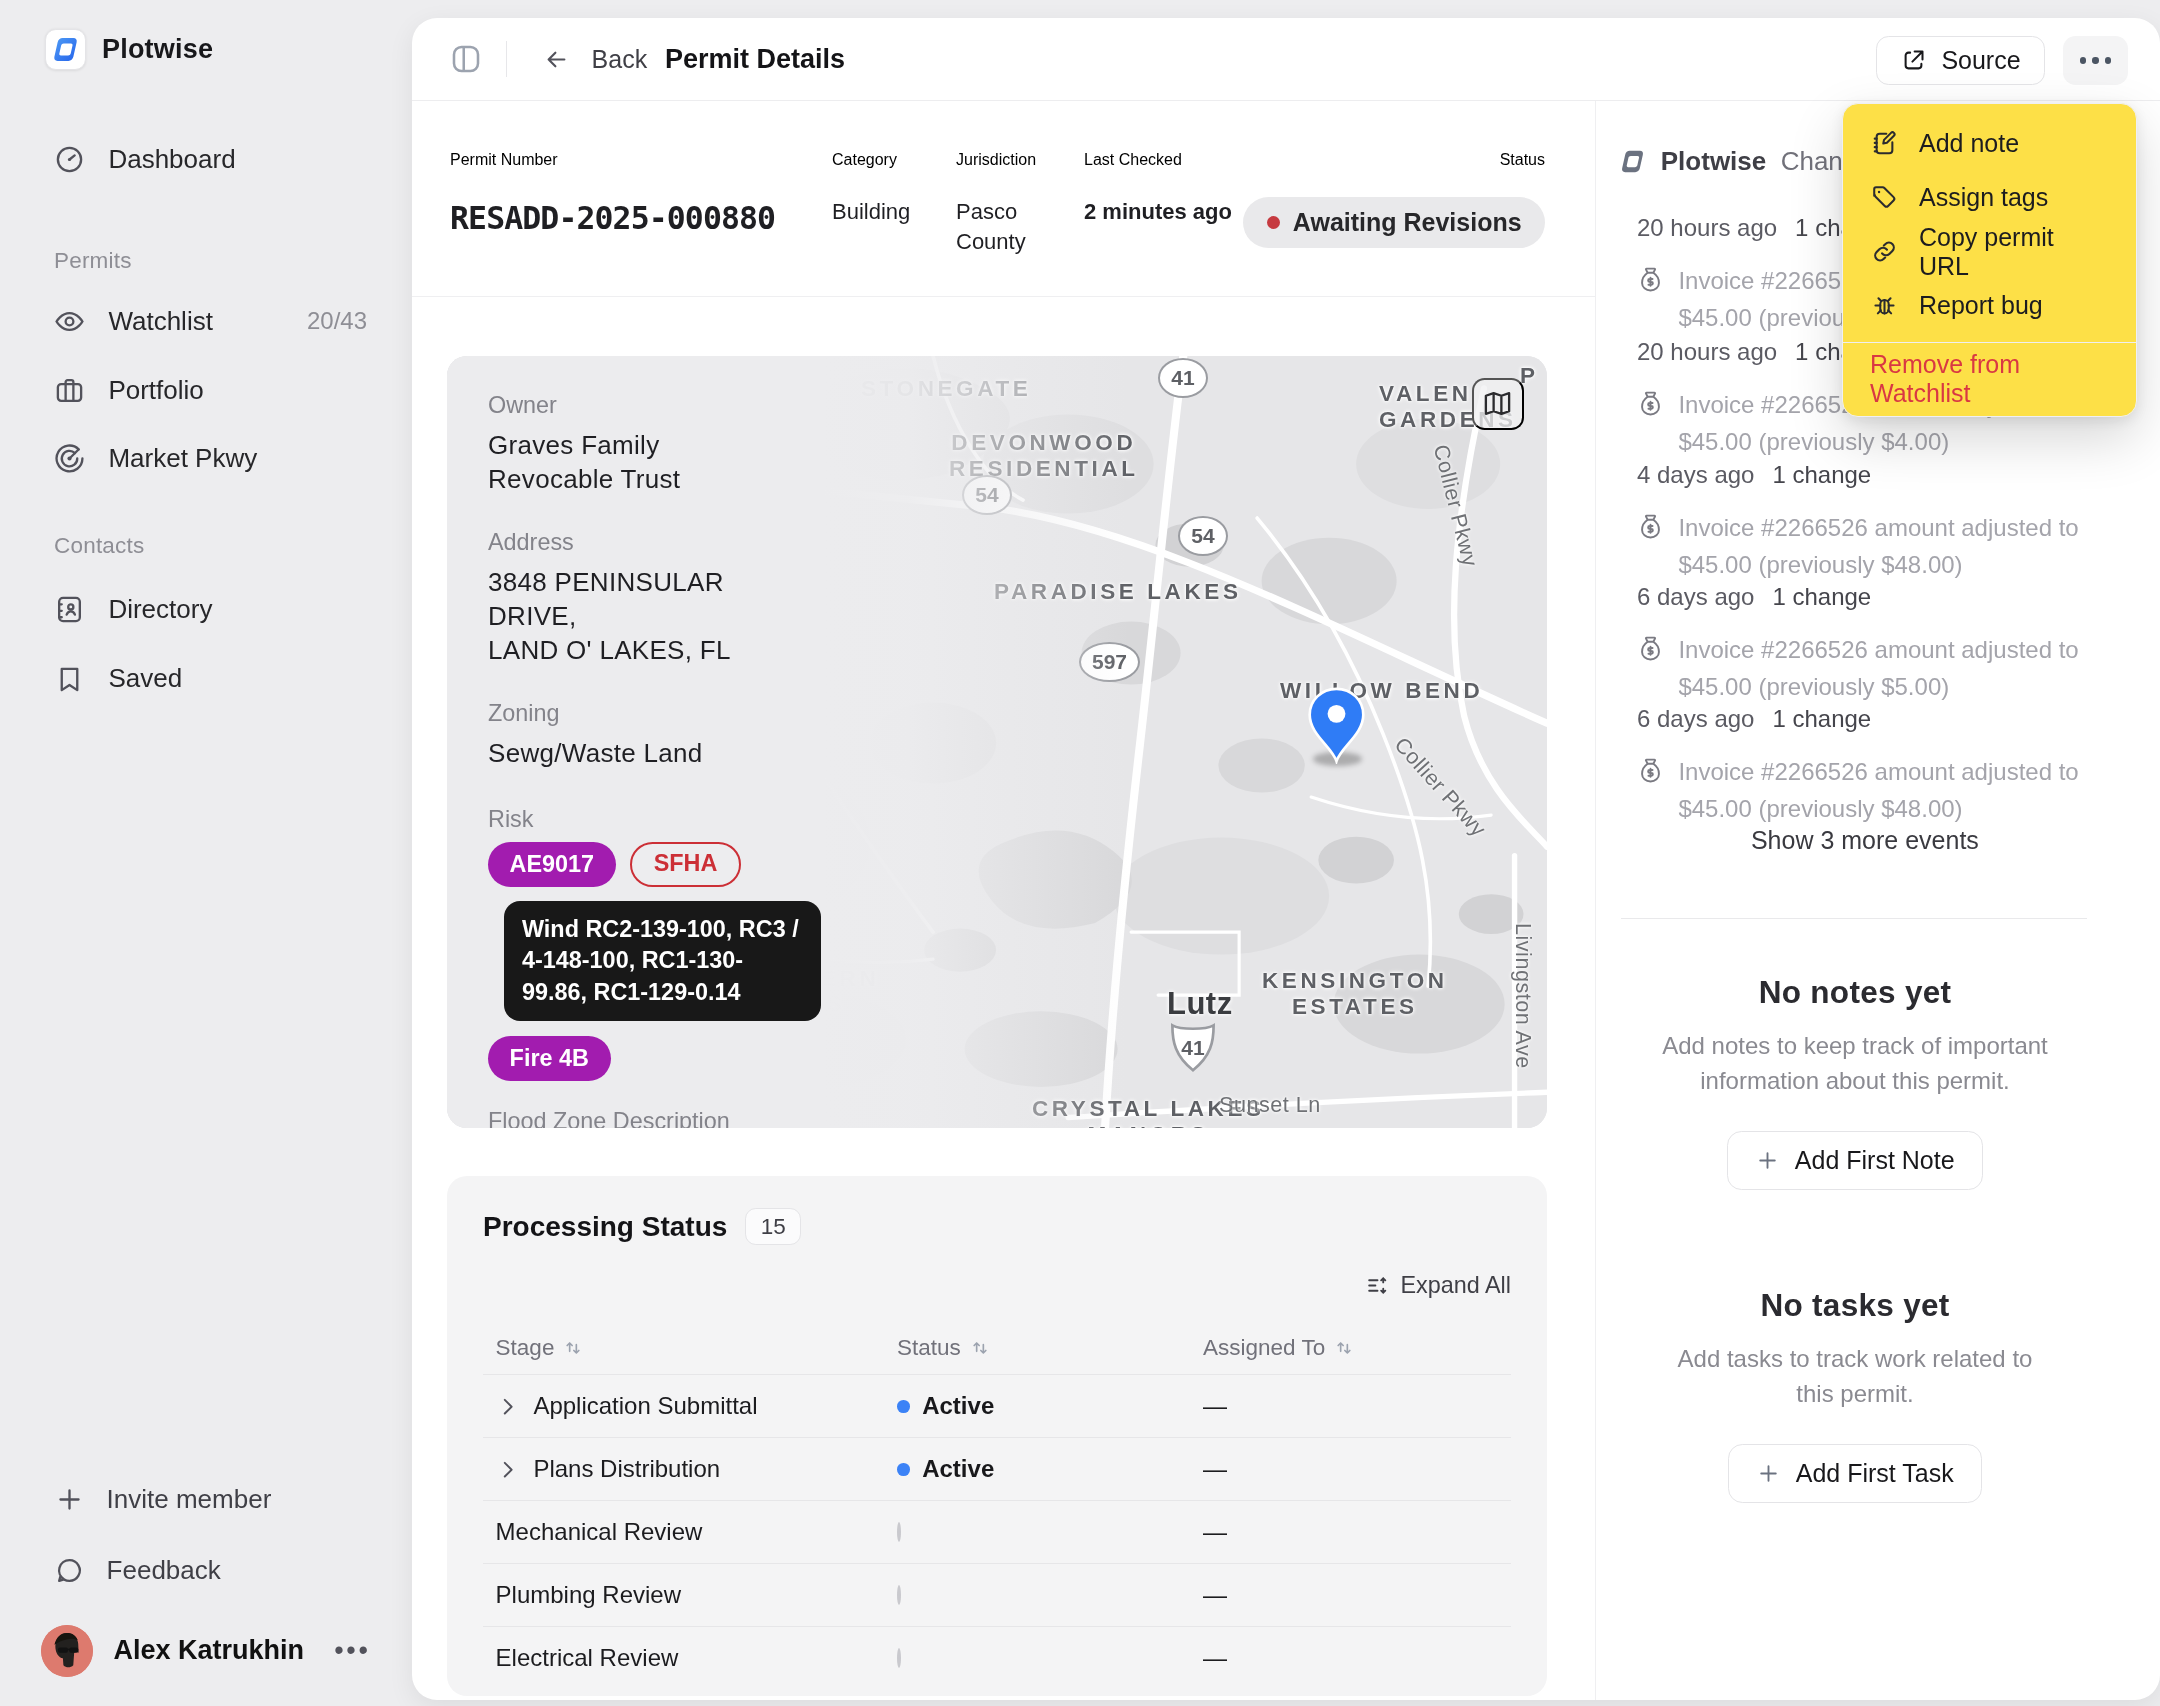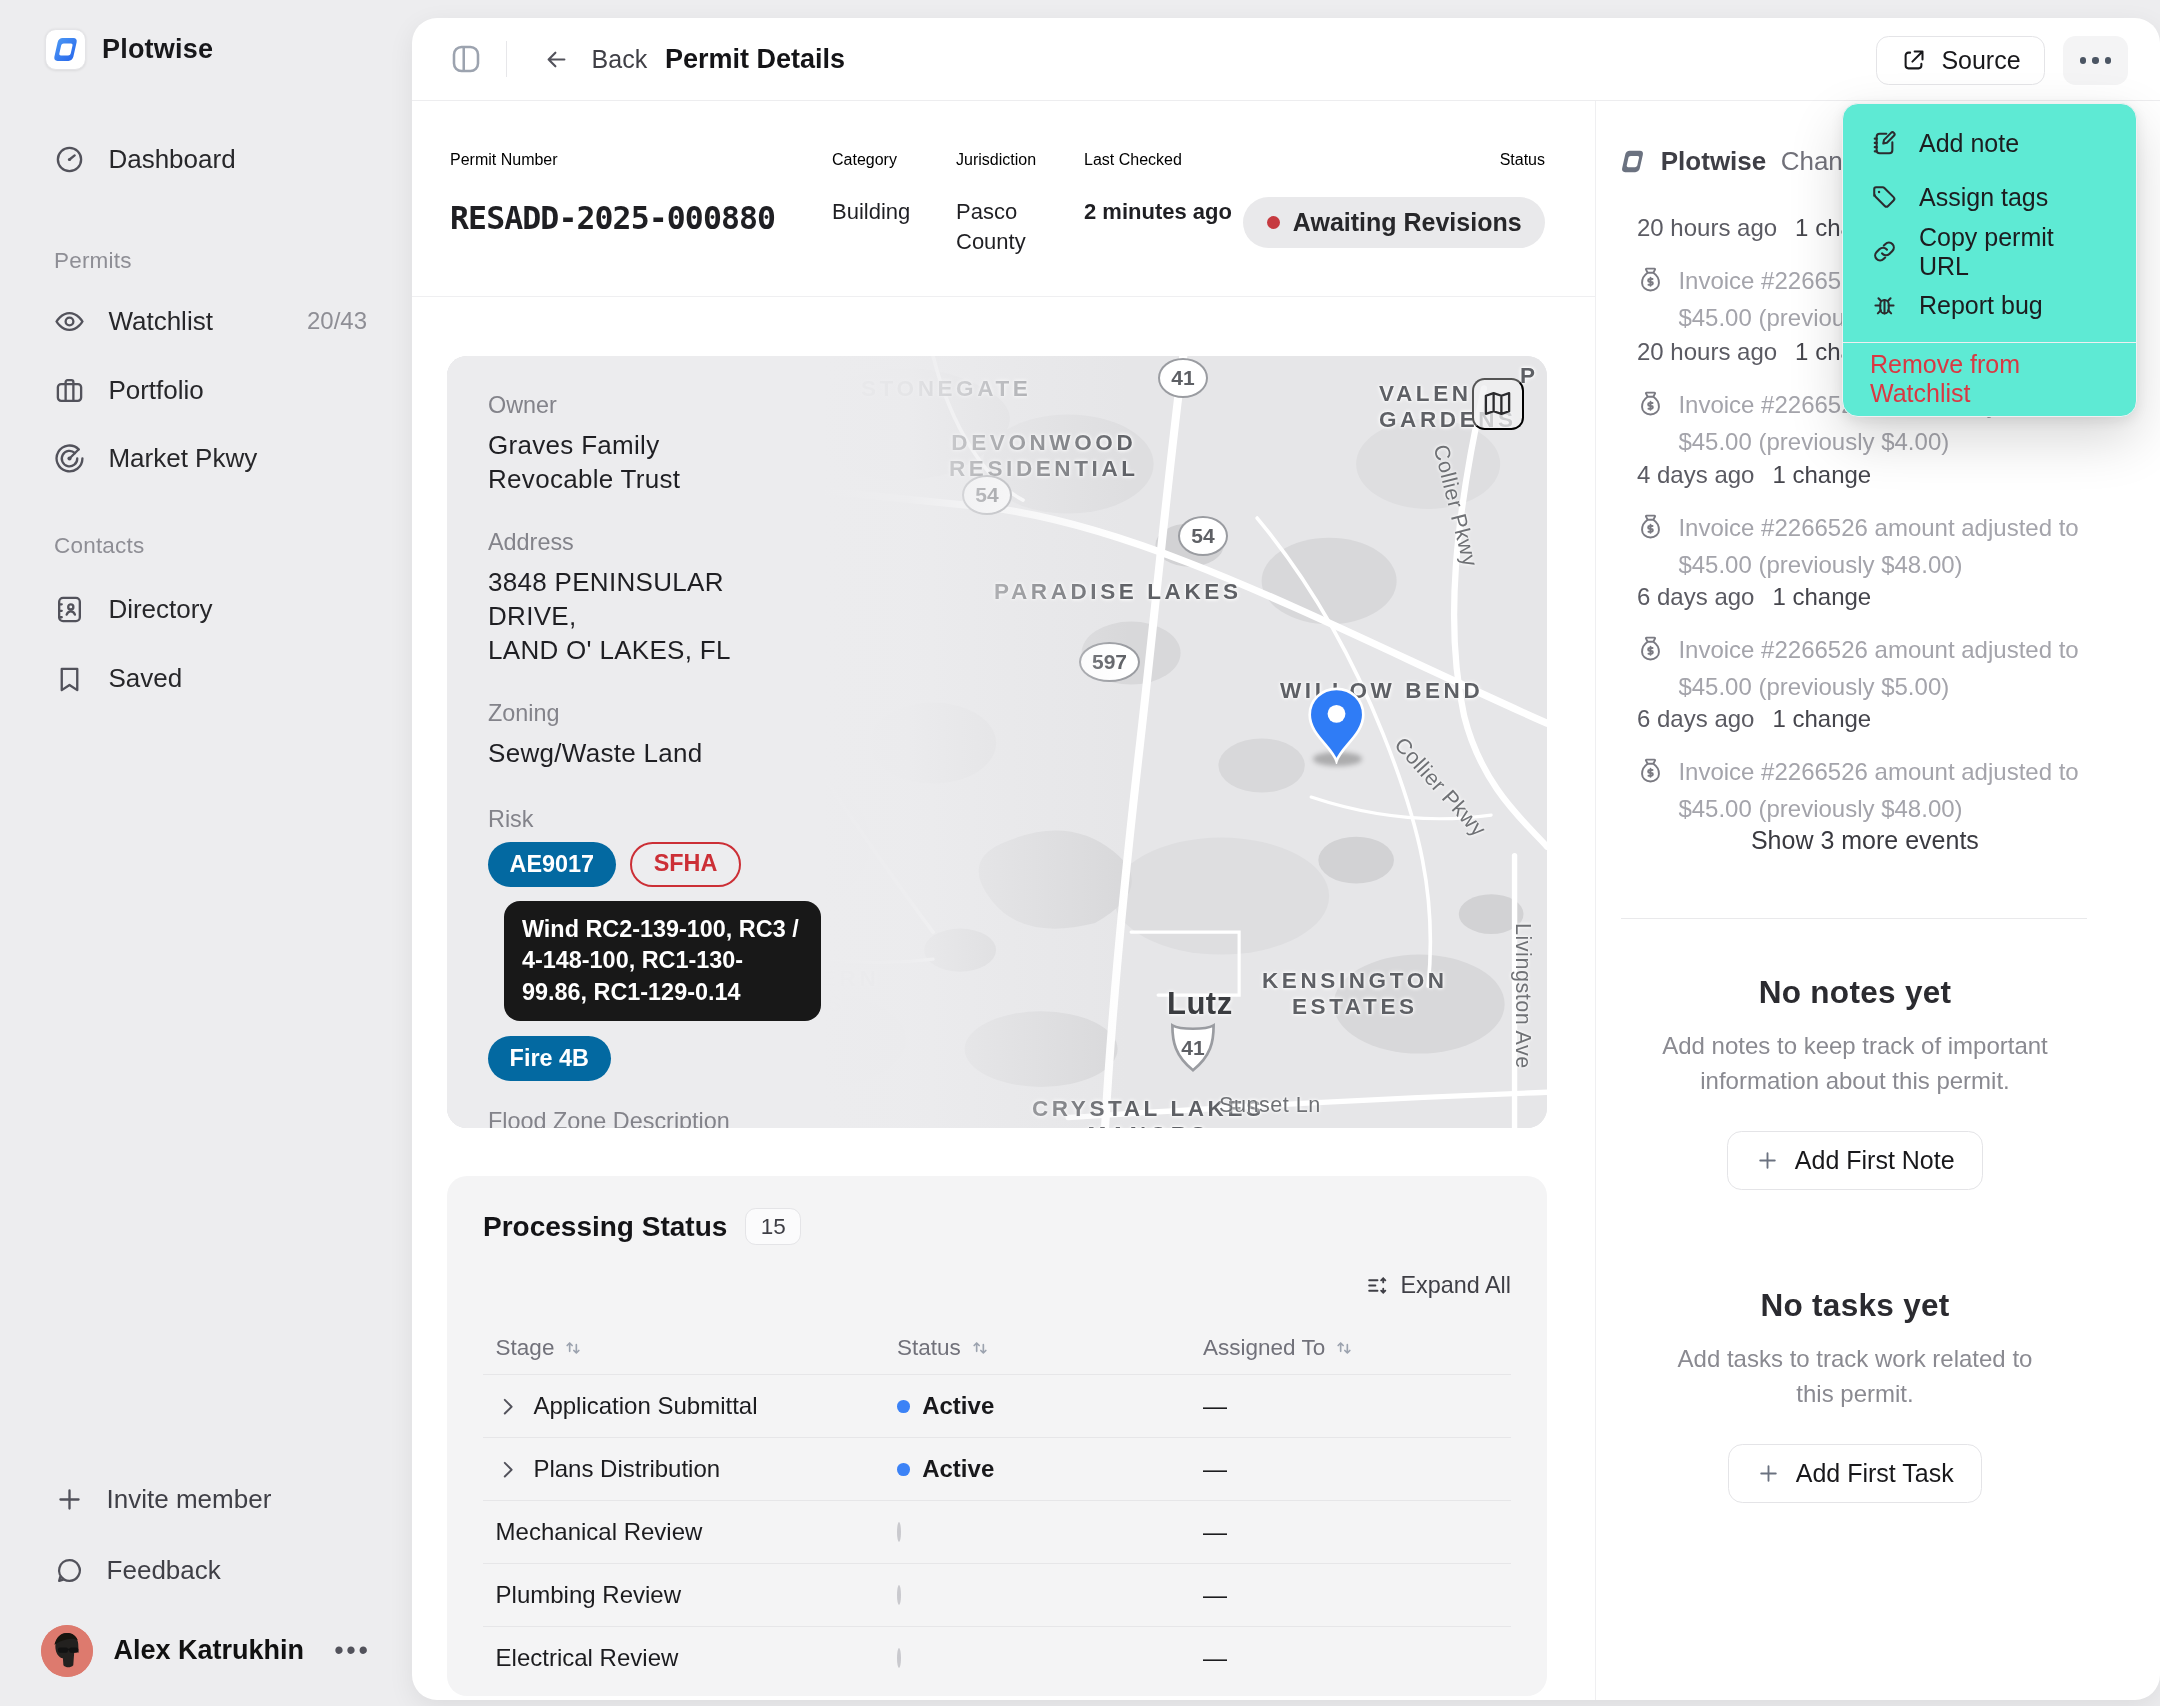--- a/index.html
+++ b/index.html
@@ -90,21 +90,21 @@
   .pin { position:absolute; left:860px; top:331px; width:59px; height:77px; z-index:4; }
   .pin-shadow { position:absolute; left:866px; top:396px; width:49px; height:14.4px; border-radius:50%;
     background:rgba(0,0,0,.25); filter:blur(2.7px); z-index:3; }
 
   
   .info { position:absolute; left:41px; top:36px; width:324px; z-index:6; }
   .i-label { font-size:23.4px; color:#83838A; margin-bottom:9px; }
   .i-value { font-size:26px; color:#1F1F23; font-weight:500; line-height:1.32; letter-spacing:0.3px; }
   .i-gap { height:32px; }
   .pill-row { display:flex; gap:14.4px; margin-top:5.4px; }
-  .pill-dark { background:#0369a1; color:#fff; border-radius:899px; padding:9px 21.6px;
+  .pill-dark { background:#a21caf; color:#fff; border-radius:899px; padding:9px 21.6px;
     font-size:23.4px; font-weight:700; display:inline-block; }
   .pill-sfha { background:#EDEDEF; color:#CC2F36; border:2.7px solid #CC2F36; border-radius:899px;
     padding:6.3px 21.6px; font-size:23.4px; font-weight:700; display:inline-block; }
   .pill-wind { background:#181818; color:#fff; border-radius:16px; padding:12.6px 18px;
     font-size:23.4px; font-weight:700; line-height:1.35; margin-top:14.4px; width:317px;margin-left:16px; }
   .pill-fire { margin-top:14.4px; }
 
   
   .proc-card { position:absolute; left:35px; top:1158px; width:1100px; height:520px; border-radius:20px;
     background:#F4F4F5; padding:32px 36px; }
@@ -144,21 +144,21 @@
   .r-div { position:absolute; left:25px; top:817px; width:466px; height:0.9px; background:#E9E9EB; }
   .empty { position:absolute; left:25px; width:468px; text-align:center; }
   .empty h3 { font-size:31.5px; font-weight:700; color:#2B2B30; letter-spacing:0.3px; }
   .empty p { font-size:24px; color:#8A8A91; line-height:1.45; margin-top:18px; }
   .empty-btn { margin-top:32px; display:inline-flex; align-items:center; gap:14.4px; background:#fff;
     border:0.9px solid #E4E4E7; border-radius:14.4px; padding:14.4px 27px; font-size:25px; font-weight:500;
     color:#18181B; cursor:pointer; }
   .plus-g { width:25px; height:25px; color:#6B7280; }
 
   
-  .menu { position:absolute; left:1842px; top:103px; width:295px; background:#5eead4; border-radius:16px;
+  .menu { position:absolute; left:1842px; top:103px; width:295px; background:#fde047; border-radius:16px;
     border:0.9px solid #F0F0F2; box-shadow:0 21.6px 54px rgba(0,0,0,.16),0 3.6px 12.6px rgba(0,0,0,.08);
     padding:12.6px 0 9px; z-index:50; }
   .menu-item { display:flex; align-items:center; gap:20px; height:54px; padding:0 27px;
     font-size:25px; font-weight:500; color:#1C1C1F; cursor:pointer; }
   .menu-item .mi { width:29px; height:29px; color:#2B2B2E; flex:0 0 29px; }
   .menu-sep { height:0.9px; background:#EFEFF1; margin:9px 0; }
   .menu-danger { display:flex; align-items:center; height:56px; padding:0 27px; font-size:25px;
     font-weight:500; color:#D93843; cursor:pointer; }
 
   svg { display:block; }

